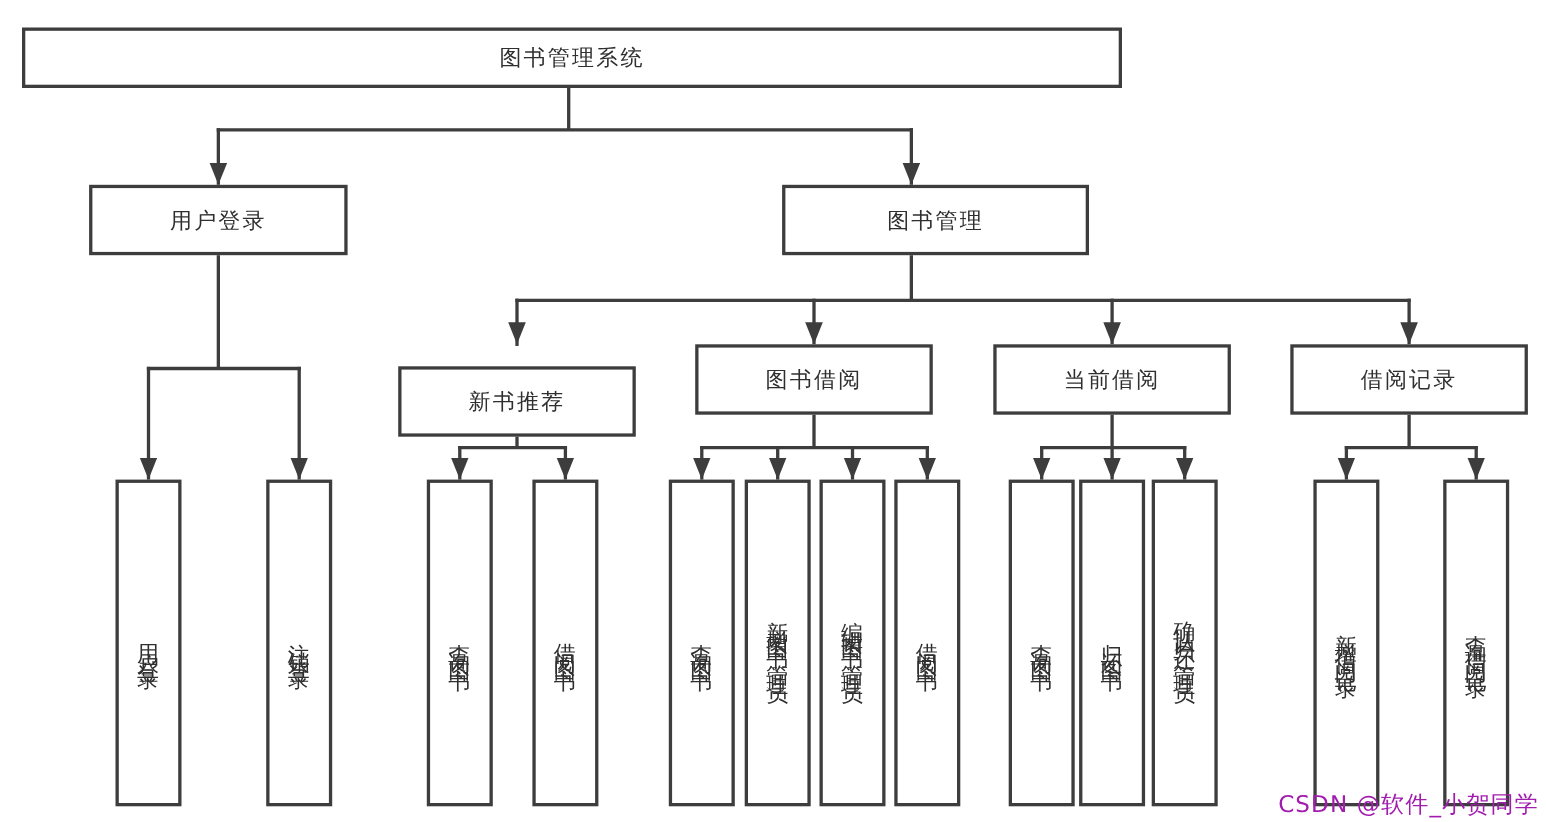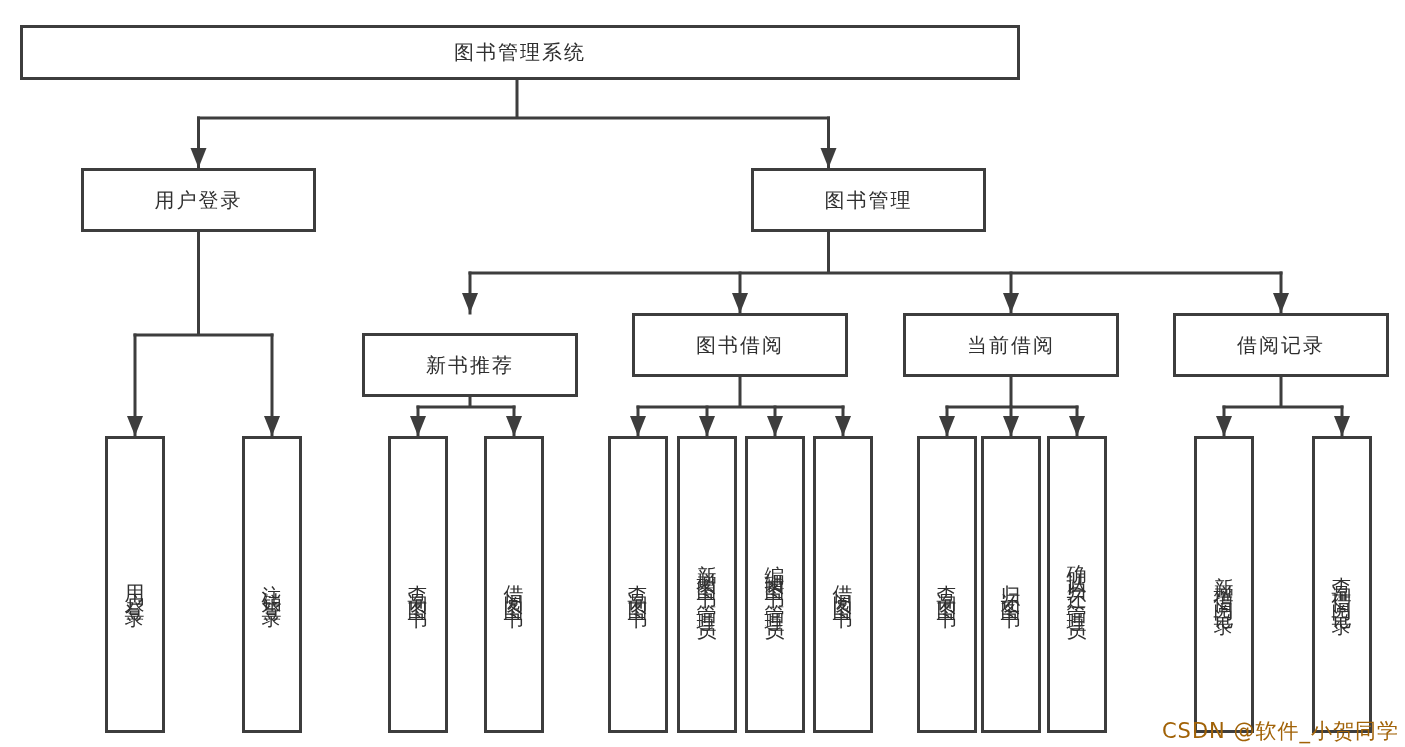--- a/index.html
+++ b/index.html
@@ -8,34 +8,34 @@
   #canvas{position:absolute;left:0;top:0;width:1405px;height:747px;background:#ffffff;}
   #lines{position:absolute;left:0;top:0;z-index:0;}
   .box{position:absolute;background:#ffffff;border:3px solid #3d3d3d;
        box-sizing:border-box;display:flex;align-items:center;justify-content:center;
        color:#2f2f2f;z-index:1;}
   .box .label{font-size:20px;letter-spacing:2px;white-space:nowrap;}
   .box.v .label{writing-mode:vertical-rl;letter-spacing:8px;line-height:1;white-space:normal;}
   
   .n-root{left:20px;top:13px;width:1000px;height:55px;margin-top:12px;}
   .n-user-login{left:81px;top:168px;width:235px;height:64px;}
-  .n-book-mgmt{left:711px;top:168px;width:235px;height:64px;margin-left:40px;}
+  .n-book-mgmt{left:711px;top:168px;width:279px;height:64px;}
   .n-new-rec{left:362px;top:313px;width:216px;height:64px;margin-top:20px;}
   .n-borrowing{left:632px;top:313px;width:216px;height:64px;}
   .n-current{left:903px;top:313px;width:216px;height:64px;}
   .n-records{left:1173px;top:313px;width:216px;height:64px;}
   
   .leaf{top:436px;width:60px;height:297px;}
   .l-1{left:105px;}  .l-2{left:242px;}
   .l-3{left:388px;}  .l-4{left:484px;}
   .l-5{left:608px;}  .l-6{left:677px;}  .l-7{left:745px;}  .l-8{left:813px;}
   .l-9{left:917px;}  .l-10{left:981px;} .l-11{left:1047px;}
   .l-12{left:1194px;}.l-13{left:1312px;}
   #watermark{position:absolute;right:6px;bottom:2px;z-index:2;
-             font-size:21px;color:#a16207;letter-spacing:1px;white-space:nowrap;}
+             font-size:21px;color:#a21caf;letter-spacing:1px;white-space:nowrap;}
 </style>
 </head>
 <body>
 
 <div id="canvas">
 
   <svg id="lines" width="1405" height="747" viewBox="0 0 1405 747">
     <defs>
       <marker id="arrow" markerUnits="userSpaceOnUse" markerWidth="22" markerHeight="18" refX="20" refY="8" orient="auto">
         <path d="M0,0 L20,8 L0,16 Z" fill="#3d3d3d"></path>

